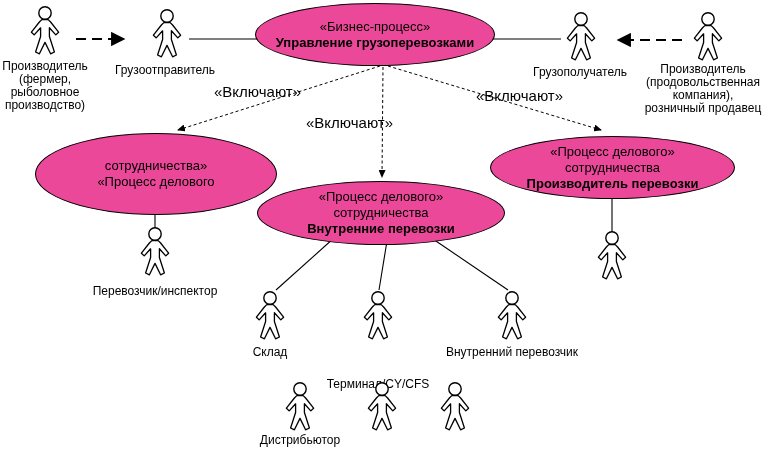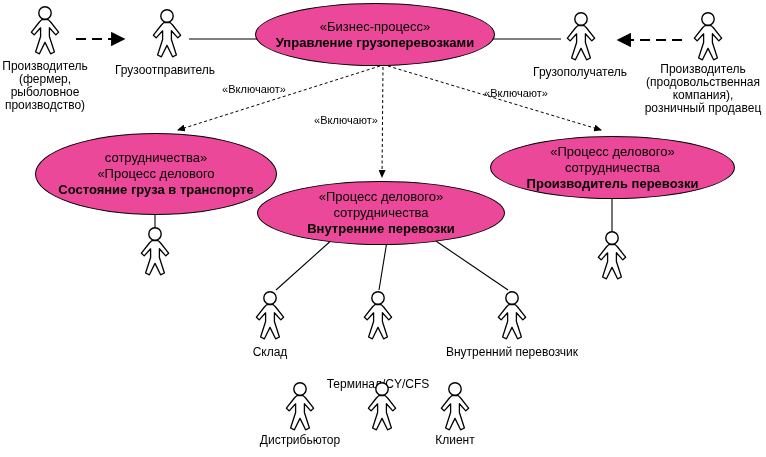--- a/index.html
+++ b/index.html
@@ -13,21 +13,21 @@
     background:#ec4899;display:flex;flex-direction:column;align-items:center;
     justify-content:center;text-align:center;font-size:13px;line-height:16px;
   }
   .ellipse .bold{font-weight:bold;text-align:center;}
   .actor-icon{position:absolute;z-index:2;}
   .actor-label{
     position:absolute;z-index:2;width:160px;text-align:center;
     font-size:12px;line-height:13px;white-space:pre-line;
   }
   .include-label{
-    position:absolute;z-index:2;width:80px;text-align:center;font-size:11px;
+    position:absolute;z-index:2;width:80px;text-align:center;font-size:15px;
   }
 </style>
 </head>
 <body>
 
 <div class="canvas">
 
   <svg class="connectors" width="766" height="457" viewBox="0 0 766 457">
     <defs>
       <marker id="arrowBig" viewBox="0 0 10 10" refX="9" refY="5" markerWidth="9" markerHeight="8" orient="auto">
@@ -61,21 +61,20 @@
   </svg>
 
   <div class="ellipse" style="left:255px;top:3px;width:238px;height:61px;">
     <div>«Бизнес-процесс»</div>
     <div class="bold">Управление грузоперевозками</div>
   </div>
 
   <div class="ellipse" style="left:35px;top:133px;width:240px;height:80px;">
     <div>сотрудничества»</div>
     <div>«Процесс делового</div>
-    <div class="bold">Состояние груза в транспорте</div>
   </div>
 
   <div class="ellipse" style="left:257px;top:181px;width:246px;height:62px;">
     <div>«Процесс делового»</div>
     <div>сотрудничества</div>
     <div class="bold">Внутренние перевозки</div>
   </div>
 
   <div class="ellipse" style="left:490px;top:136px;width:243px;height:61px;">
     <div>«Процесс делового»</div>
@@ -109,20 +108,21 @@
       <use href="#actor-figure"></use>
     </svg>
   <div class="actor-label" style="left:628px;top:63px;width:150px;">Производитель
 (продовольственная
 компания),
 розничный продавец</div>
 
   <svg class="actor-icon" style="left:138px;top:227px;" width="34" height="50">
       <use href="#actor-figure"></use>
     </svg>
+  <div class="actor-label" style="left:75px;top:285px;">Перевозчик/инспектор</div>
 
   <svg class="actor-icon" style="left:253px;top:291px;" width="34" height="50">
       <use href="#actor-figure"></use>
     </svg>
   <div class="actor-label" style="left:190px;top:346px;">Склад</div>
 
   <svg class="actor-icon" style="left:361px;top:291px;" width="34" height="50">
       <use href="#actor-figure"></use>
     </svg>
   <div class="actor-label" style="left:298px;top:346px;margin-top:32px;">Терминал/CY/CFS</div>
@@ -141,15 +141,14 @@
     </svg>
   <div class="actor-label" style="left:220px;top:434px;">Дистрибьютор</div>
 
   <svg class="actor-icon" style="left:365px;top:382px;" width="34" height="50">
       <use href="#actor-figure"></use>
     </svg>
 
   <svg class="actor-icon" style="left:438px;top:382px;" width="34" height="50">
       <use href="#actor-figure"></use>
     </svg>
-  <div class="actor-label" style="left:375px;top:434px;">Клиент</div>
 
 </div>
 
 </body></html>

